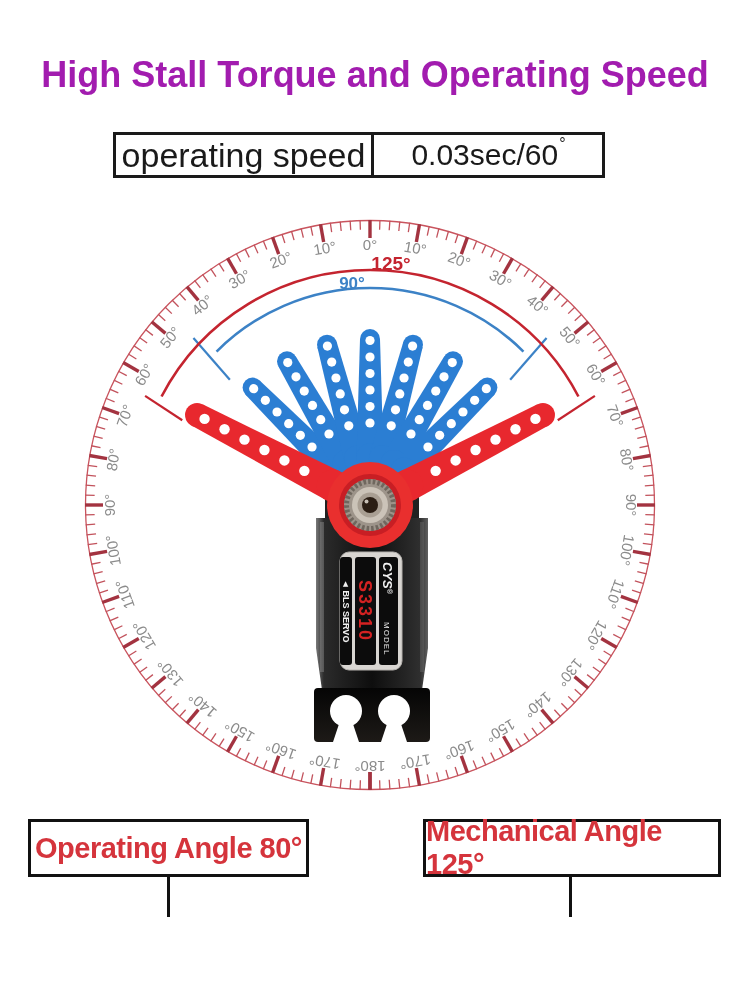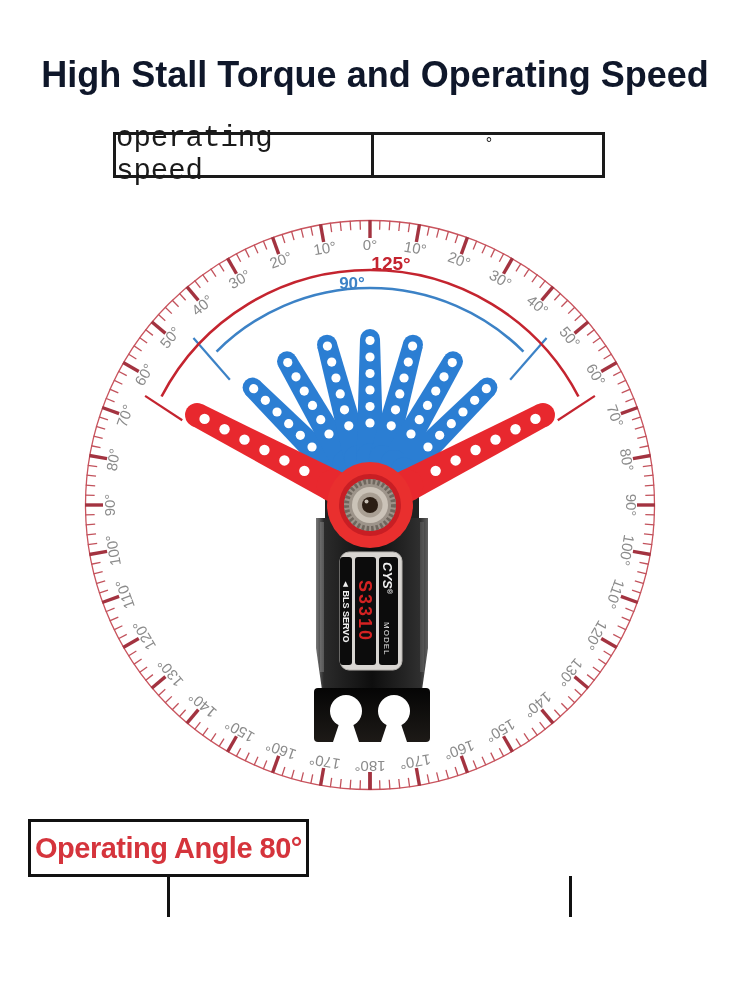--- a/index.html
+++ b/index.html
@@ -1,23 +1,23 @@
 <!DOCTYPE html>
 <html><head>
 <meta charset="utf-8">
 <style>
   html,body{margin:0;padding:0;background:#fff;}
   .page{position:relative;width:750px;height:981px;background:#fff;overflow:hidden;
         font-family:"Liberation Sans",sans-serif;}
   .title{position:absolute;left:0;top:54px;width:750px;text-align:center;
-         font-size:36px;font-weight:bold;color:#0f172a;letter-spacing:0px;}
+         font-size:36px;font-weight:bold;color:#a21caf;letter-spacing:0px;}
   .spec-table{position:absolute;left:113px;top:132px;width:492px;height:46px;
          border:3px solid #1a1a1a;box-sizing:border-box;display:flex;}
   .spec-cell{display:flex;align-items:center;justify-content:center;color:#1a1a1a;}
-  .spec-label{width:258px;font-size:29px;border-right:3px solid #1a1a1a;box-sizing:border-box;font-family:Liberation Mono, monospace;}
+  .spec-label{width:258px;font-size:34px;border-right:3px solid #1a1a1a;box-sizing:border-box;}
   .spec-value{flex:1;font-size:30px;}
   .degree-sup{font-size:16px;position:relative;top:-11px;left:1px;}
   svg{position:absolute;left:0;top:0;}
   text{font-family:"Liberation Sans",sans-serif;}
   .callout{position:absolute;top:819px;height:58px;border:3px solid #111;box-sizing:border-box;
          display:flex;align-items:center;justify-content:center;
          font-weight:bold;font-size:29px;color:#d5343c;letter-spacing:-0.5px;background:#fff;}
   .callout-left{left:28px;width:281px;}
   .callout-right{left:423px;width:298px;}
   .callout-line{position:absolute;top:876px;width:3px;height:41px;background:#111;}
@@ -27,20 +27,21 @@
 </head>
 <body>
 
 <div class="page">
 
   <div class="title">High Stall Torque and Operating Speed</div>
 
   <div class="spec-table">
     <div class="spec-cell spec-label">operating speed</div>
     <div class="spec-cell spec-value">
+      <span>0.03sec/60</span>
         <span class="degree-sup">°</span>
     </div>
   </div>
 
   <svg id="proto" width="750" height="981" viewBox="0 0 750 981">
     <defs>
       <linearGradient id="bodyGrad" x1="0" y1="0" x2="1" y2="0">
         <stop offset="0" stop-color="#7a7a7a"></stop>
         <stop offset="0.07" stop-color="#2b2b2b"></stop>
         <stop offset="0.5" stop-color="#0e0e0e"></stop>
@@ -400,16 +401,17 @@
       <circle cx="370" cy="505" r="26" fill="#9d948a"></circle>
       <circle cx="370" cy="505" r="23.5" fill="none" stroke="#6f675e" stroke-width="5" stroke-dasharray="2.6 2.1"></circle>
       <circle cx="370" cy="505" r="18" fill="#cbc3b8"></circle>
       <circle cx="370" cy="505" r="12.5" fill="#a99f93"></circle>
       <circle cx="370" cy="505" r="8" fill="#2a1d13"></circle>
       <circle cx="366.5" cy="501.5" r="2" fill="#efe9df" opacity="0.8"></circle>
     </g>
   </svg>
 
   <div class="callout callout-left">Operating Angle 80°</div>
+  <div class="callout callout-right">Mechanical Angle 125°</div>
   <div class="callout-line line-left"></div>
   <div class="callout-line line-right"></div>
 
 </div>
 
 </body></html>

